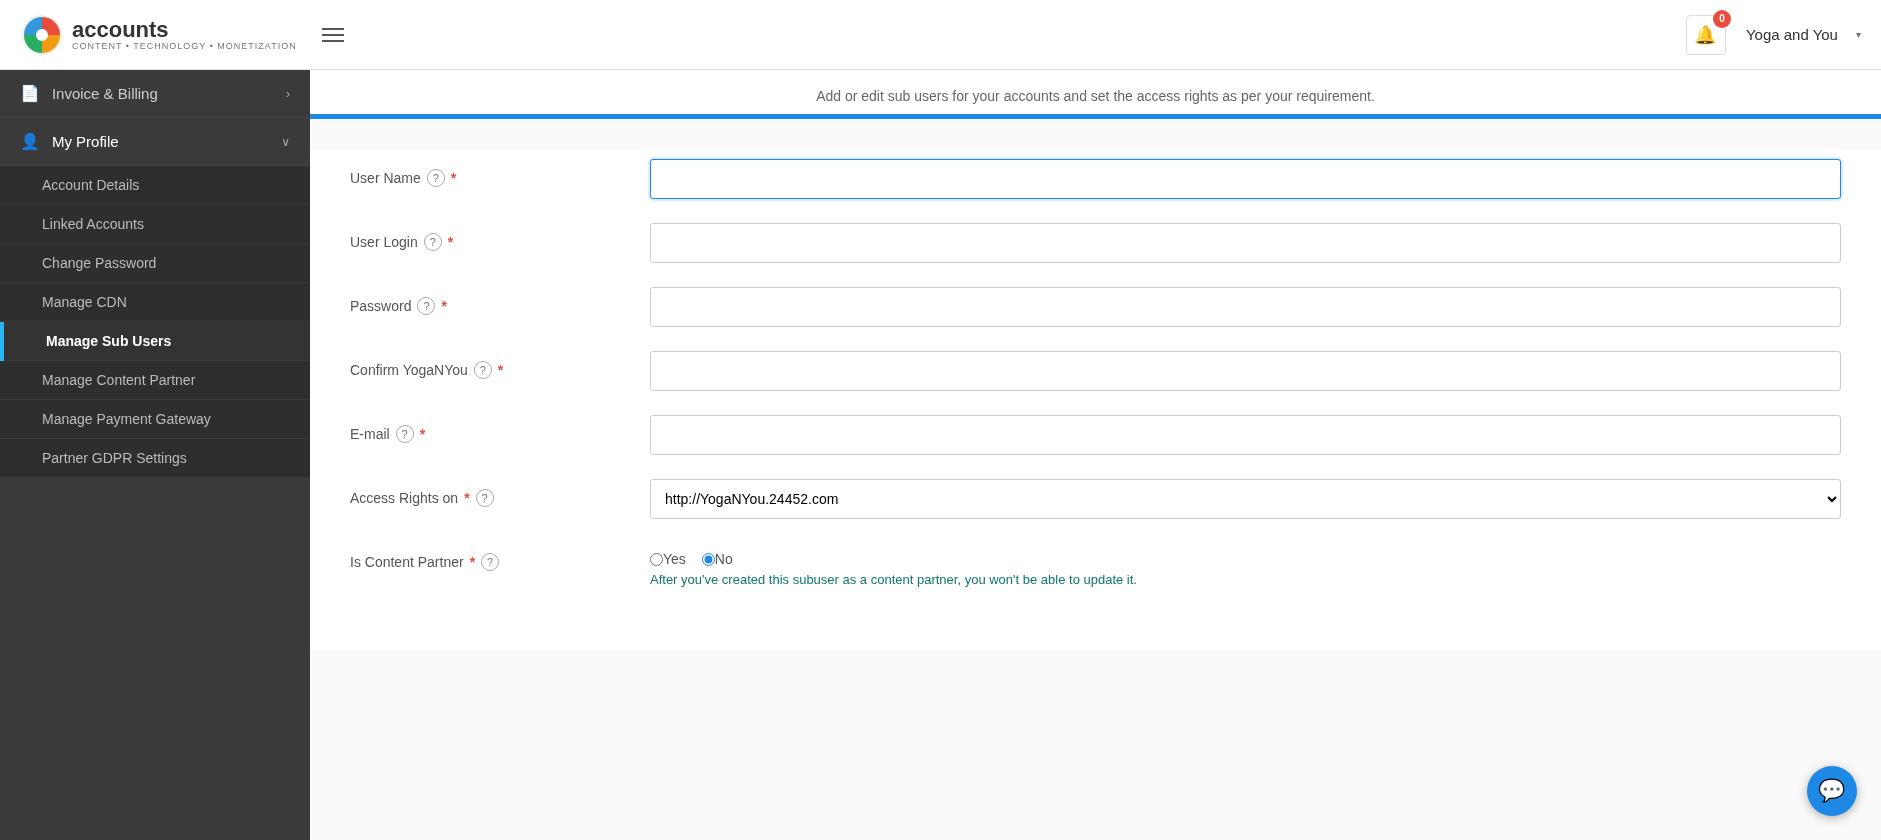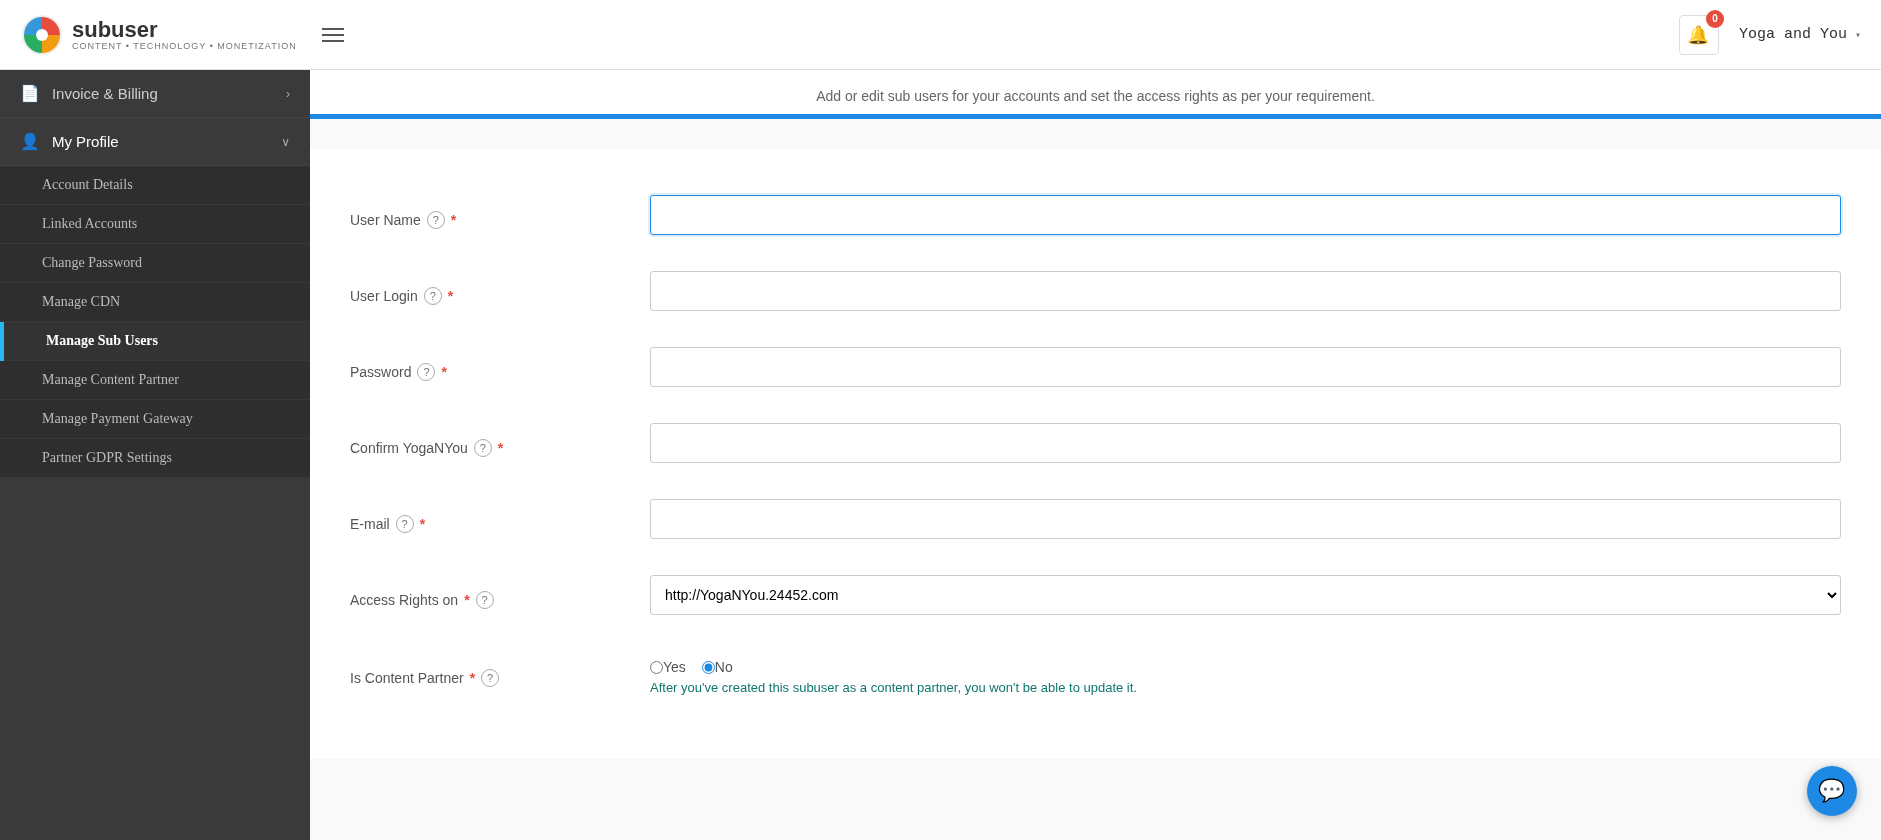--- a/index.html
+++ b/index.html
@@ -92,25 +92,24 @@
       justify-content: center;
       font-weight: bold;
     }
     .bell-icon {
       font-size: 18px;
       color: #555;
     }
     .user-menu {
       display: flex;
       align-items: center;
-      gap: 8px;
+      gap: 18px;
       cursor: pointer;
       font-size: 15px;
       color: #333;
-      font-family: Liberation Mono, monospace;
     }
     .user-menu .chevron {
       font-size: 10px;
       color: #777;
     }
 
     
     .layout {
       display: flex;
       flex: 1;
@@ -166,21 +165,20 @@
       color: #bbb;
       font-size: 14px;
       border-bottom: 1px solid #383838;
     }
     .sidebar-sub-item.active {
       color: #fff;
       font-weight: bold;
     }
     .sidebar-sub-item-wrapper {
       position: relative;
-      font-family: Liberation Serif, serif;
     }
     .sidebar-sub-item-wrapper.active-wrapper {
       background: #333;
     }
     .active-bar {
       position: absolute;
       left: 0;
       top: 0;
       width: 4px;
       height: 100%;
@@ -206,24 +204,23 @@
       background: #1e88e5;
       margin-bottom: 30px;
     }
     .form-container {
       padding: 10px 40px 40px;
       background: #fff;
       margin: 0;
     }
     .form-row {
       display: flex;
-      align-items: center;
+      align-items: flex-start;
       margin-bottom: 24px;
       gap: 20px;
-      margin-top: 36px;
     }
     .form-label {
       width: 280px;
       flex-shrink: 0;
       padding-top: 10px;
       color: #555;
       font-size: 14px;
       display: flex;
       align-items: center;
       gap: 6px;
@@ -326,21 +323,21 @@
 
       <svg class="logo-icon" viewBox="0 0 44 44">
         <circle cx="22" cy="22" r="20" fill="#eee"></circle>
         <path d="M22 4 A18 18 0 0 1 40 22 L22 22 Z" fill="#e74c3c"></path>
         <path d="M22 22 L40 22 A18 18 0 0 1 22 40 Z" fill="#f39c12"></path>
         <path d="M22 22 L22 40 A18 18 0 0 1 4 22 Z" fill="#27ae60"></path>
         <path d="M4 22 A18 18 0 0 1 22 4 L22 22 Z" fill="#3498db"></path>
         <circle cx="22" cy="22" r="6" fill="#fff"></circle>
       </svg>
       <div class="logo-text">
-        <span class="logo-name">subuser</span>
+        <span class="logo-name">accounts</span>
         <span class="logo-tagline">CONTENT • TECHNOLOGY • MONETIZATION</span>
       </div>
     </div>
     <div class="hamburger">
       <span></span>
         <span></span>
         <span></span>
     </div>
   </div>
   <div class="header-right">

